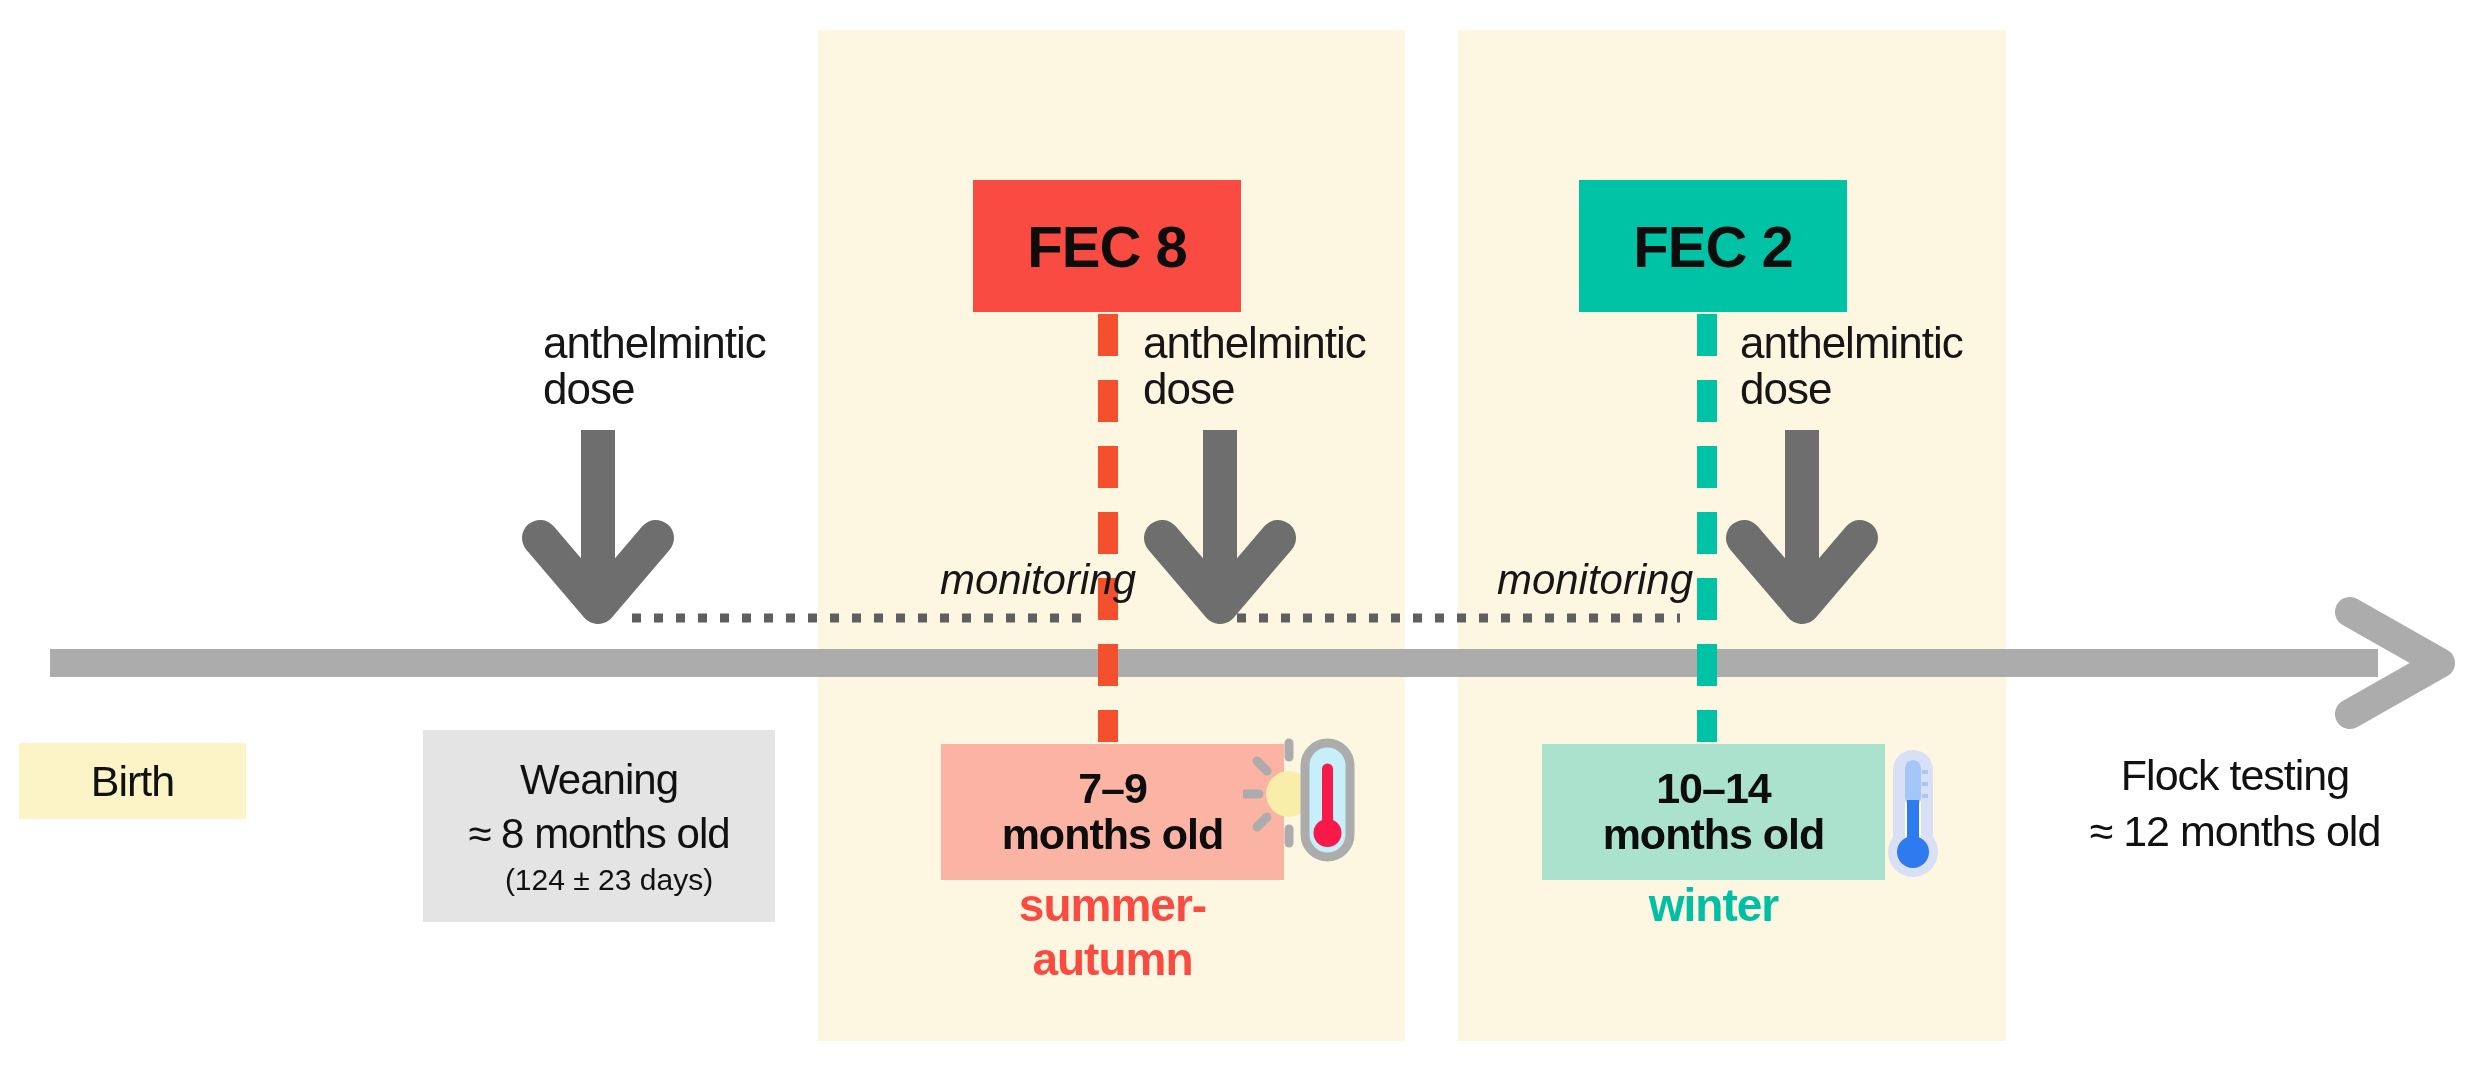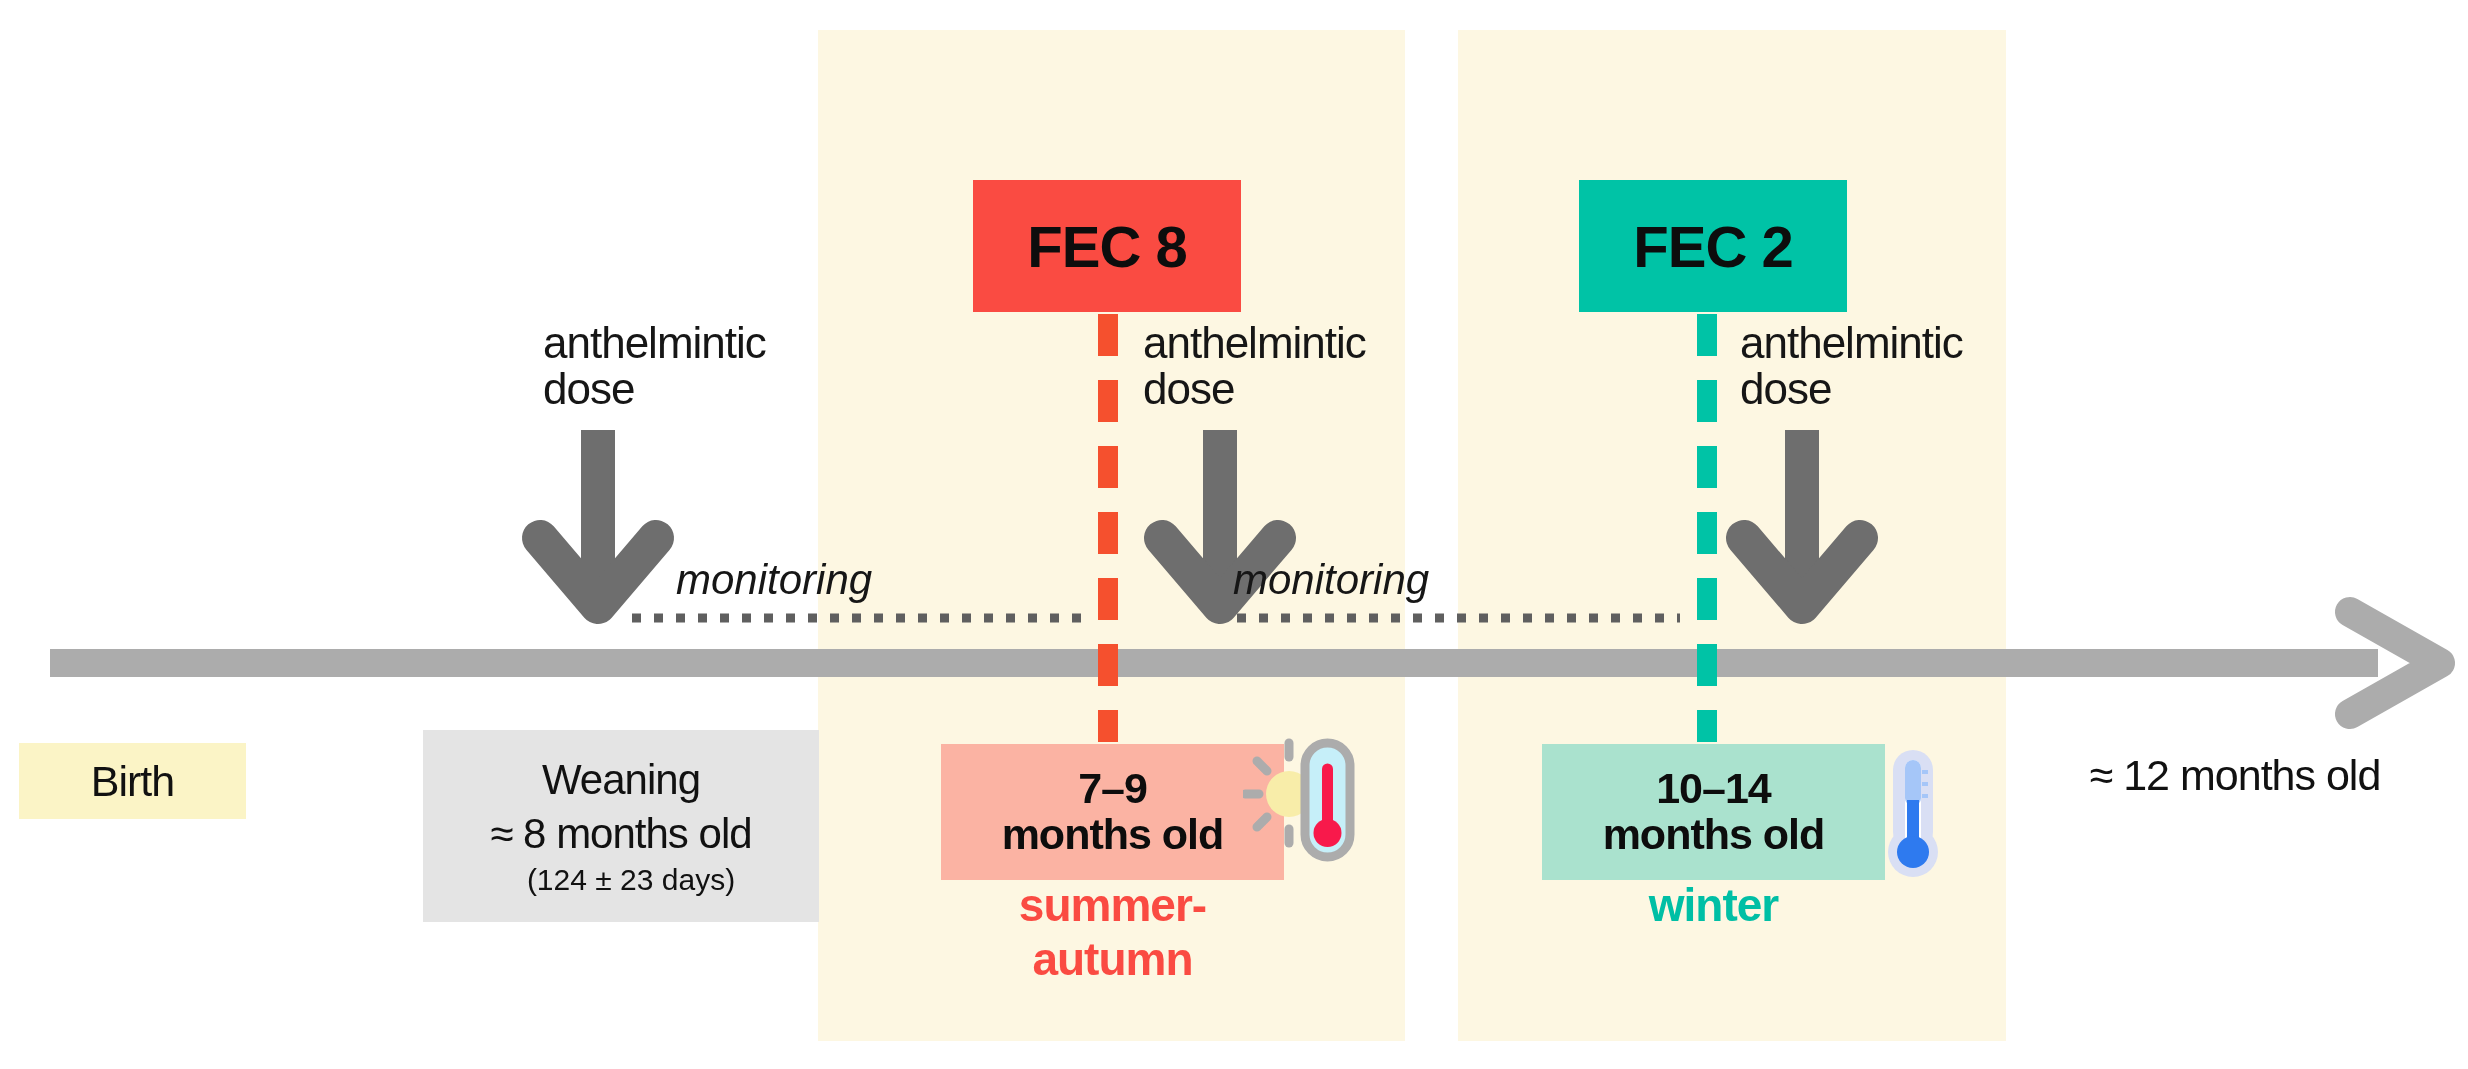--- a/index.html
+++ b/index.html
@@ -23,26 +23,26 @@
 
   .box{position:absolute;display:flex;align-items:center;justify-content:center;
        text-align:center;letter-spacing:-1px;}
   .fec-box{width:268px;height:132px;top:180px;font-size:58px;font-weight:700;color:#0d0d0d;}
   #fec1-box{left:973px;background:var(--red);}
   #fec2-box{left:1579px;background:var(--teal);}
 
   .dose-label{position:absolute;top:320px;font-size:44px;line-height:1.04;color:#161616;letter-spacing:-1px;}
   #dose1{left:543px;} #dose2{left:1143px;} #dose3{left:1740px;}
 
-  .monitoring{position:absolute;top:556px;width:460px;text-align:left;
+  .monitoring{position:absolute;top:556px;width:460px;text-align:right;
               font-style:italic;font-size:42px;color:#161616;}
   #monitoring1{left:676px;} #monitoring2{left:1233px;}
 
   #birth-box{left:19px;top:743px;width:227px;height:76px;background:var(--birth-yellow);font-size:43px;}
-  #weaning-box{left:423px;top:730px;width:396px;height:192px;background:var(--weaning-gray);
+  #weaning-box{left:423px;top:730px;width:352px;height:192px;background:var(--weaning-gray);
                flex-direction:column;font-size:42px;line-height:1.28;text-align:right;}
   .weaning-days{font-size:30px;letter-spacing:0;margin-left:20px;}
 
   .age-box{width:343px;height:136px;top:744px;flex-direction:column;font-size:43px;line-height:1.06;color:#0d0d0d;font-weight:bold;}
   #age1-box{left:941px;background:var(--pink);}
   #age2-box{left:1542px;background:var(--teal-light);}
 
   .season{position:absolute;top:878px;width:343px;text-align:center;font-weight:700;font-size:46px;letter-spacing:-1px;}
   #season1{left:941px;color:var(--summer-text);}
   #season2{left:1542px;color:var(--winter-text);}
@@ -126,20 +126,21 @@
   </div>
   <div class="box age-box" id="age2-box">
     <div>10–14</div>
     <div>months old</div>
   </div>
 
   <div class="season" id="season1">summer-autumn</div>
   <div class="season" id="season2">winter</div>
 
   <div id="flock-label">
+    <div>Flock testing</div>
     <div>≈ 12 months old</div>
   </div>
 
   <svg class="icon" id="hot-icon" width="118" height="128" viewBox="0 0 118 128">
     <g stroke-linecap="round">
       <line x1="46" y1="6" x2="46" y2="20" stroke="var(--timeline-gray)" stroke-width="9"></line>
       <line x1="14" y1="24" x2="24" y2="34" stroke="var(--timeline-gray)" stroke-width="9"></line>
       <line x1="2" y1="57" x2="16" y2="57" stroke="var(--timeline-gray)" stroke-width="9"></line>
       <line x1="14" y1="90" x2="24" y2="80" stroke="var(--timeline-gray)" stroke-width="9"></line>
       <line x1="46" y1="92" x2="46" y2="106" stroke="var(--timeline-gray)" stroke-width="9"></line>

